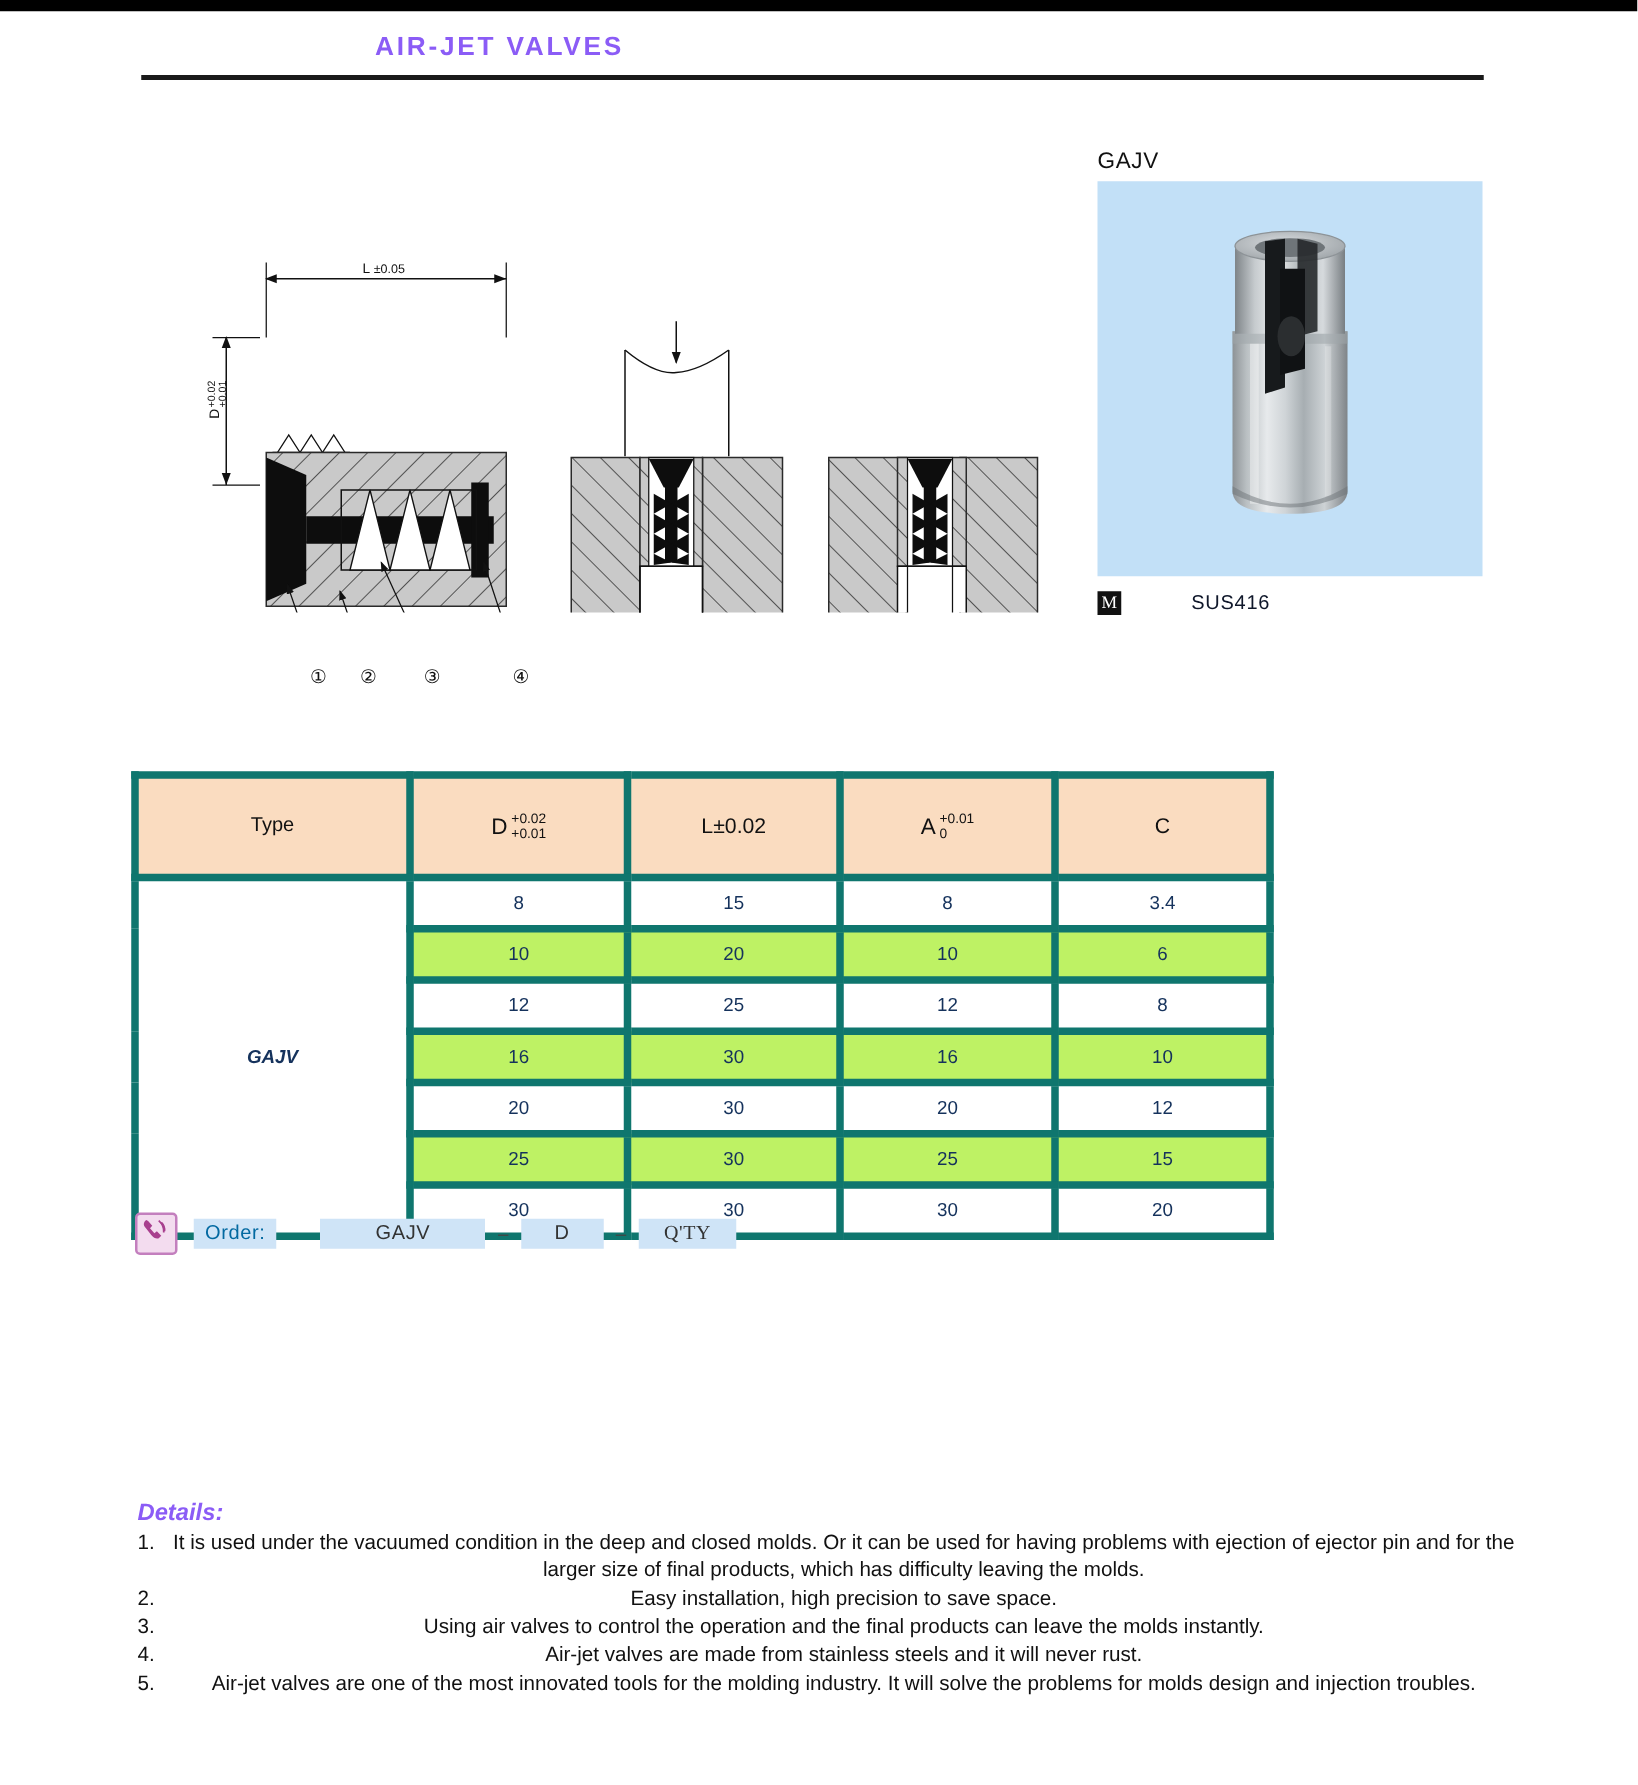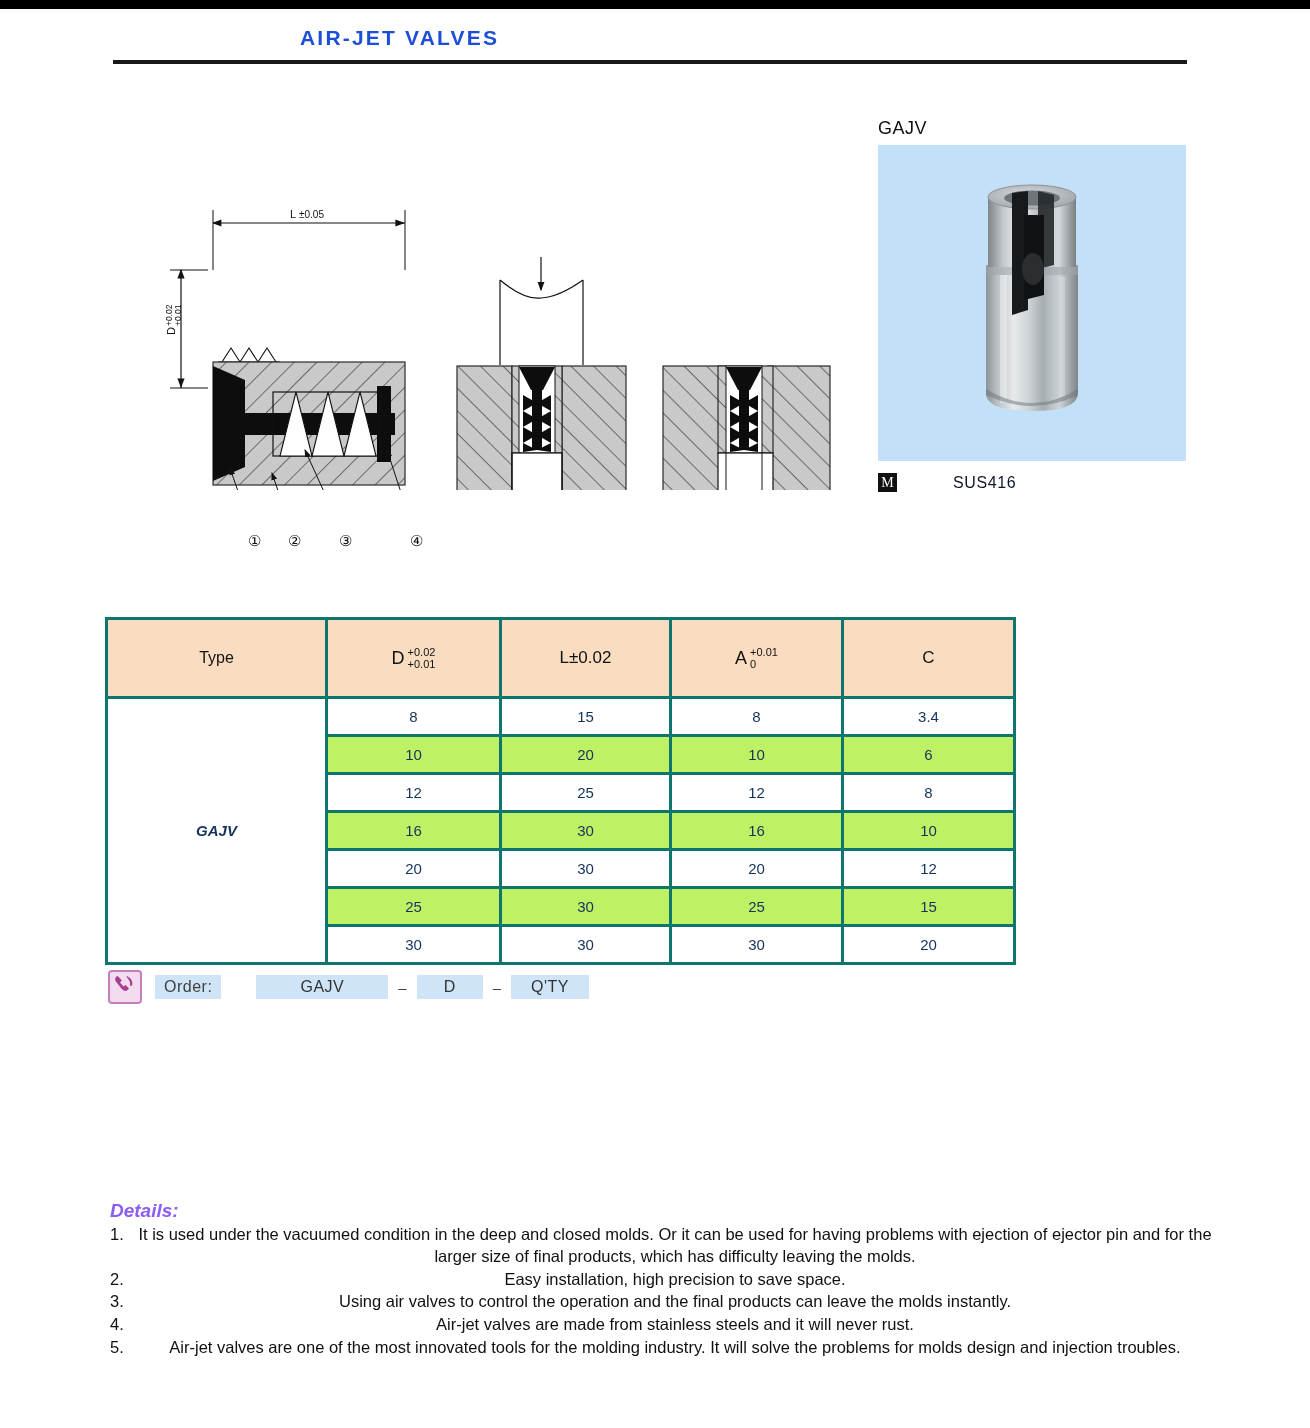--- a/index.html
+++ b/index.html
@@ -19,21 +19,21 @@
     left: 0; top: 0;
     width: 1310px; height: 9px;
     background: #000000;
   }
   .page-title {
     position: absolute;
     left: 300px; top: 26px;
     font-size: 21px;
     font-weight: bold;
     letter-spacing: 2.2px;
-    color: #1d4ed8;
+    color: #8b5cf6;
   }
   .title-rule {
     position: absolute;
     left: 113px; top: 60px;
     width: 1074px; height: 4px;
     background: #1a1a1a;
   }
 
   
   .drawings {
@@ -88,21 +88,21 @@
 
   
   .spec-table {
     position: absolute;
     left: 105px; top: 617px;
     width: 908px;
     border-collapse: collapse;
     table-layout: fixed;
   }
   .spec-table th, .spec-table td {
-    border: 3px solid #0f766e;
+    border: 6px solid #0f766e;
     text-align: center;
     color: #15325c;
     font-size: 15px;
   }
   .spec-table th {
     background: #fadcc0;
     height: 74px;
     font-weight: normal;
     color: #111;
     font-size: 17px;
@@ -144,34 +144,34 @@
     border: 2px solid #c37fbe;
     background: #f3dcef;
     border-radius: 4px;
     position: relative;
   }
   .order-label {
     margin-left: 13px;
     background: #cfe4f7;
     padding: 3px 9px;
     font-size: 16px;
-    color: #404040;
+    color: #0369a1;
     letter-spacing: .5px;
   }
   .order-field {
     background: #cfe4f7;
     padding: 3px 10px;
     font-size: 16px;
     color: #333;
     text-align: center;
     letter-spacing: .5px;
   }
   .f-gajv { margin-left: 35px; width: 112px; }
   .f-d    { width: 46px; }
-  .f-qty  { width: 58px; }
+  .f-qty  { width: 58px; font-family: Liberation Serif, serif; }
   .dash {
     color: #444;
     font-size: 15px;
     padding: 0 10px;
   }
 
   
   .details {
     position: absolute;
     left: 110px; top: 1200px;

